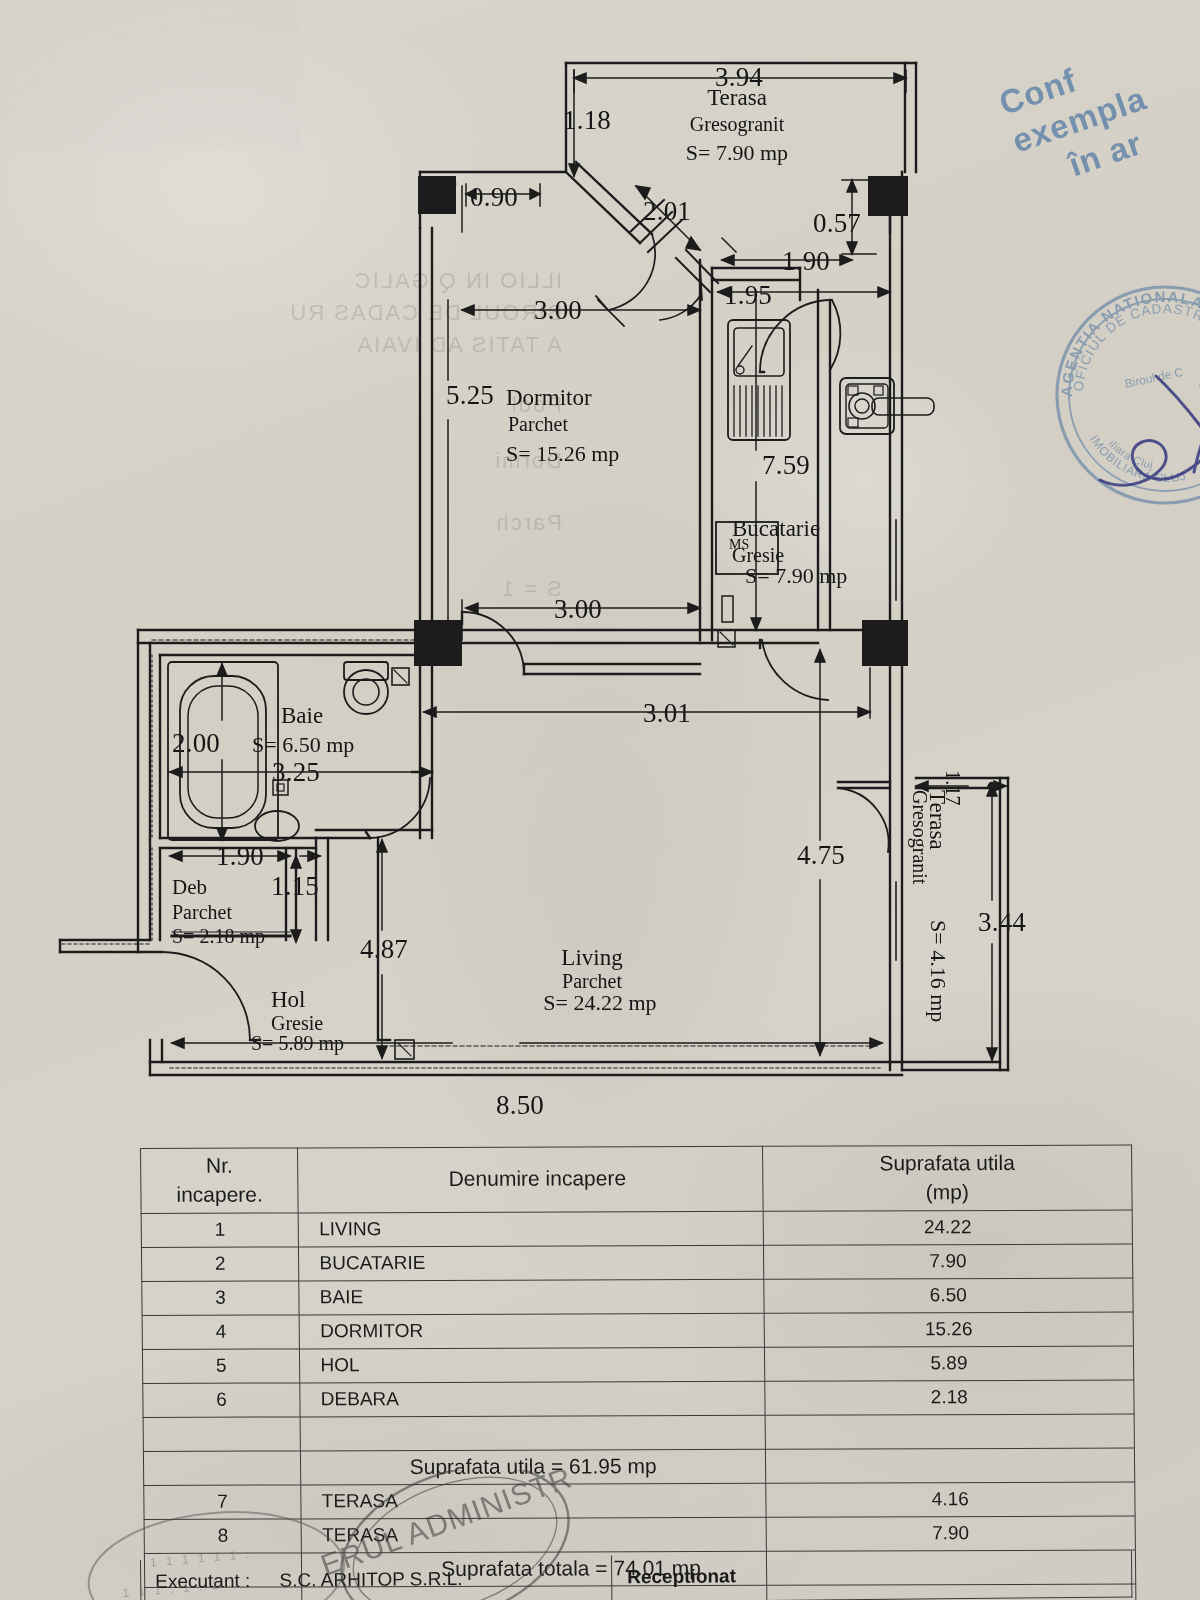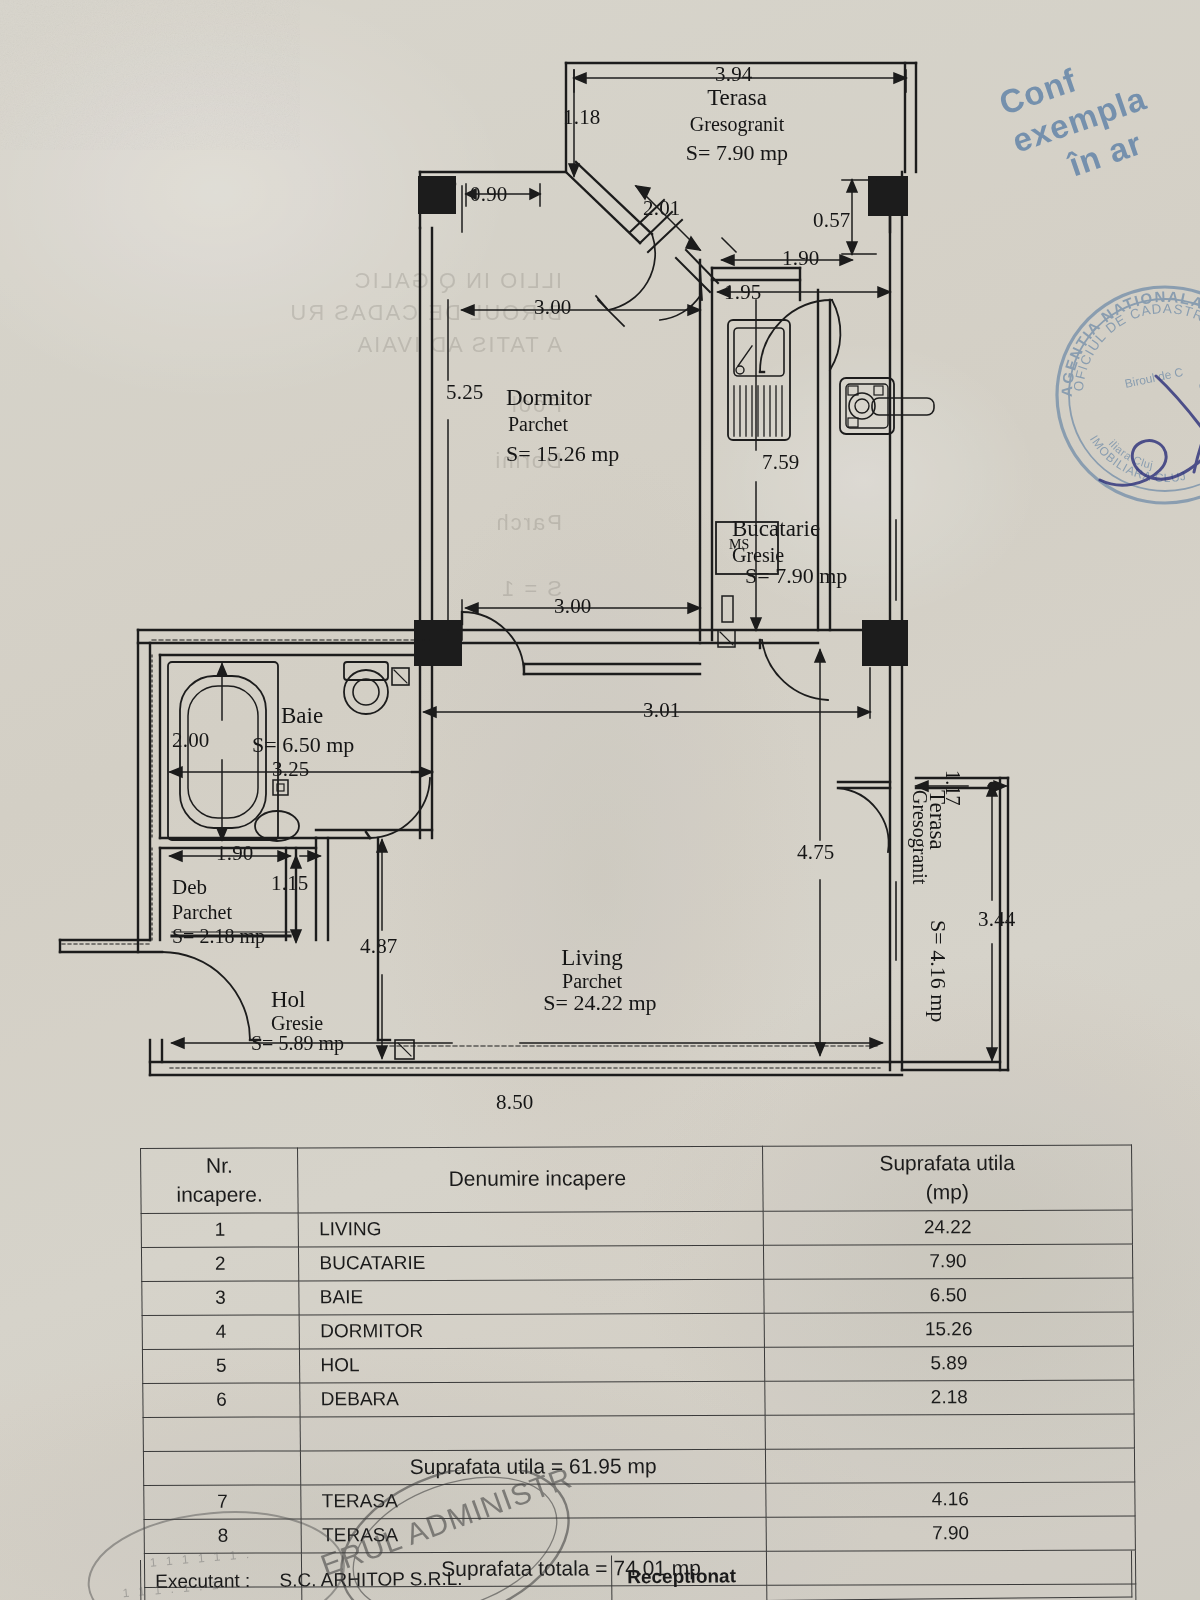--- a/index.html
+++ b/index.html
@@ -27,21 +27,21 @@
     position:absolute;inset:0;pointer-events:none;z-index:1;opacity:.30;
   }
 
   .layer{position:absolute;inset:0;z-index:3;}
 
   
   #plan{position:absolute;left:0;top:0;width:1200px;height:1120px;z-index:4;}
 
   
   .lbl{position:absolute;z-index:6;white-space:nowrap;color:#151515;}
-  .dim{font-size:21px;letter-spacing:.2px;}
+  .dim{font-size:27px;letter-spacing:.2px;}
   .room-name{font-size:23px;}
   .room-sub{font-size:20px;}
   .room-area{font-size:22px;}
   .tiny{font-size:15px;font-family:"Liberation Sans",sans-serif;}
   .ctr{text-align:center;transform:translateX(-50%);}
   .rot90{transform:rotate(90deg);transform-origin:left top;}
 
   
   #stamp-text{
     position:absolute;left:1010px;top:60px;z-index:7;

